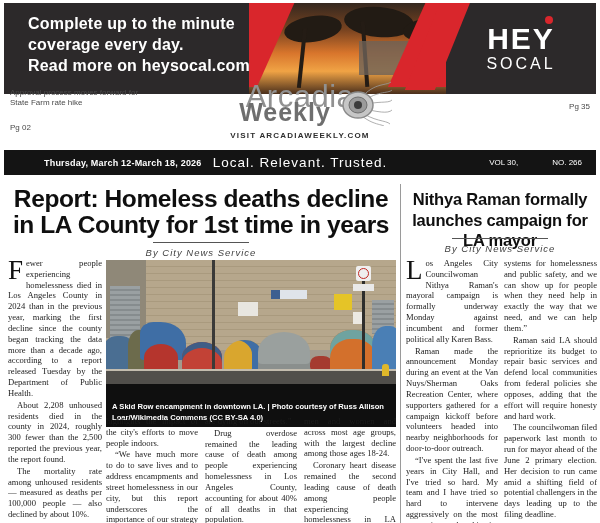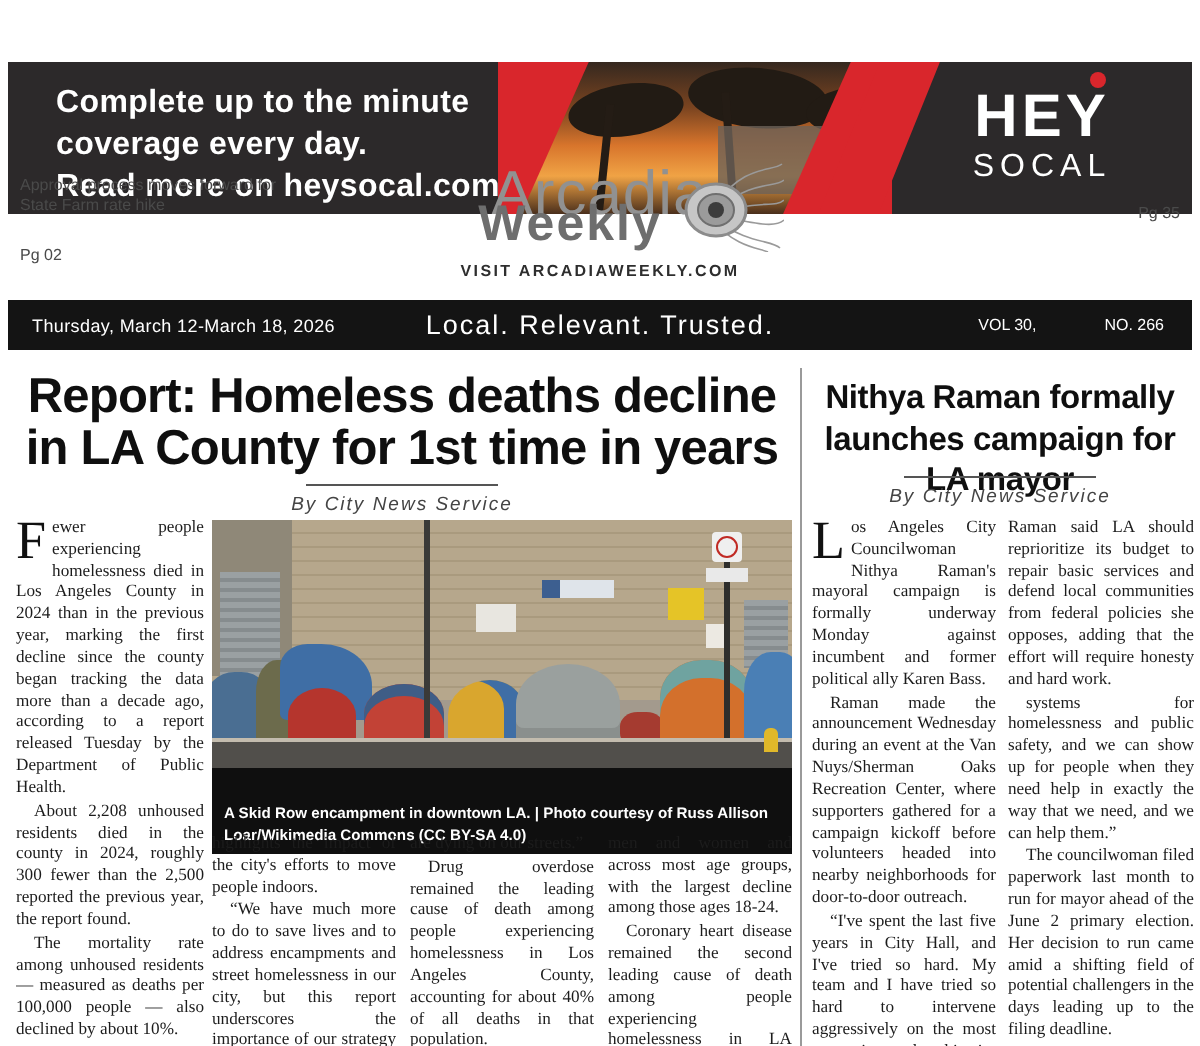--- a/index.html
+++ b/index.html
@@ -4,22 +4,22 @@
 <style>
   * { margin:0; padding:0; box-sizing:border-box; }
   body { background:#e9e9e9; }
   .page {
     position:relative; width:600px; height:523px; background:#ffffff;
     overflow:hidden; font-family:"Liberation Serif", serif; color:#1c1c1c;
     margin:0 auto;
   }
   
   .banner {
-    position:absolute; left:4px; top:3px; width:592px; height:76px;
-    background:#2c292a; display:flex; overflow:hidden;margin-top:28px;
+    position:absolute; left:4px; top:3px; width:592px; height:91px;
+    background:#2c292a; display:flex; overflow:hidden;
   }
   .banner-left { width:245px; padding:10px 0 0 24px; }
   .banner-left .bl {
     color:#fff; font-family:"Liberation Sans", sans-serif; font-weight:bold;
     font-size:16px; line-height:1.32; letter-spacing:.2px; white-space:nowrap;
   }
   .banner-photo { position:relative; flex:1; overflow:hidden;
     background:linear-gradient(180deg,#35281f 0%,#7a4420 30%,#d8752c 55%,#f0a345 75%,#4a2f1c 100%); }
   .palm { position:absolute; background:#221b14; border-radius:50%; }
   .palm.p1 { left:18%; top:14%; width:58px; height:26px; transform:rotate(-8deg);}
@@ -58,21 +58,21 @@
     font-weight:bold; color:#6e6e6e; letter-spacing:1px; margin-top:-13px;
     margin-left:-30px; position:relative; z-index:2; }
   .feather { position:absolute; right:18px; top:-2px; z-index:1; }
   .site-link { font-family:"Liberation Sans", sans-serif; font-size:8px;
     font-weight:bold; color:#2e2e2e; letter-spacing:1.2px; margin-top:4px; }
 
   
   .datebar { position:absolute; left:4px; top:150px; width:592px; height:25px;
     background:#141414; display:flex; align-items:center;
     font-family:"Liberation Sans", sans-serif; color:#fff; }
-  .datebar .date { margin-left:12px; font-size:9px; letter-spacing:.2px; }
+  .datebar .date { margin-left:40px; font-size:9px; letter-spacing:.2px;font-weight:bold; }
   .datebar .tagline { position:absolute; left:50%; transform:translateX(-50%);
     font-size:13.5px; letter-spacing:1px; }
   .datebar .volno { position:absolute; right:14px; display:flex; gap:34px; font-size:8px; }
 
   
   .vrule { position:absolute; left:400px; top:184px; bottom:0; width:1px; background:#9a9a9a; }
   .headline { position:absolute; text-align:center; color:#0f0f0f;
     font-family:"Liberation Sans", sans-serif; font-weight:bold; letter-spacing:-.4px; }
   .hl-left { left:10px; top:186px; width:382px; font-size:24.5px; line-height:1.05; }
   .hl-right { left:405px; top:189px; width:190px; font-size:16.5px; line-height:1.25; letter-spacing:-.2px; }
@@ -262,23 +262,23 @@
   </div>
 
   <div class="headline hl-right">Nithya Raman formally launches campaign for LA mayor</div>
   <div class="byline by-right">
     <span class="rule"></span>
     <span>By City News Service</span>
   </div>
 
   <div class="col c-r1">
     <p><span class="dropcap">L</span><span>os Angeles City Councilwoman Nithya Raman's mayoral campaign is formally underway Monday against incumbent and former political ally Karen Bass.</span></p>
-    <p>Raman made the announcement Wednesday during an event at the Van Nuys/Sherman Oaks Recreation Center, where supporters gathered for a campaign kickoff before volunteers headed into nearby neighborhoods for door-to-door outreach.</p>
+    <p>Raman made the announcement Monday during an event at the Van Nuys/Sherman Oaks Recreation Center, where supporters gathered for a campaign kickoff before volunteers headed into nearby neighborhoods for door-to-door outreach.</p>
     <p>“I've spent the last five years in City Hall, and I've tried so hard. My team and I have tried so hard to intervene aggressively on the most urgent issues that this city is facing, our housing and homelessness crisis, building a better safety response, getting our basic services to work for people,” Raman said at the event. “But over and over again, in the building, in City</p>
   </div>
   <div class="col c-r2">
+    <p>systems for homelessness and public safety, and we can show up for people when they need help in exactly the way that we need, and we can help them.”</p>
     <p>Raman said LA should reprioritize its budget to repair basic services and defend local communities from federal policies she opposes, adding that the effort will require honesty and hard work.</p>
-    <p>systems for homelessness and public safety, and we can show up for people when they need help in exactly the way that we need, and we can help them.”</p>
     <p>The councilwoman filed paperwork last month to run for mayor ahead of the June 2 primary election. Her decision to run came amid a shifting field of potential challengers in the days leading up to the filing deadline.</p>
     <p>Los Angeles County Supervisor Lindsey Horvath ended weeks of speculation about a potential run, announcing last month that she would instead focus on her campaign for a second term on the Board of Supervisors.</p>
   </div>
 
 </div>
 
 </body></html>

